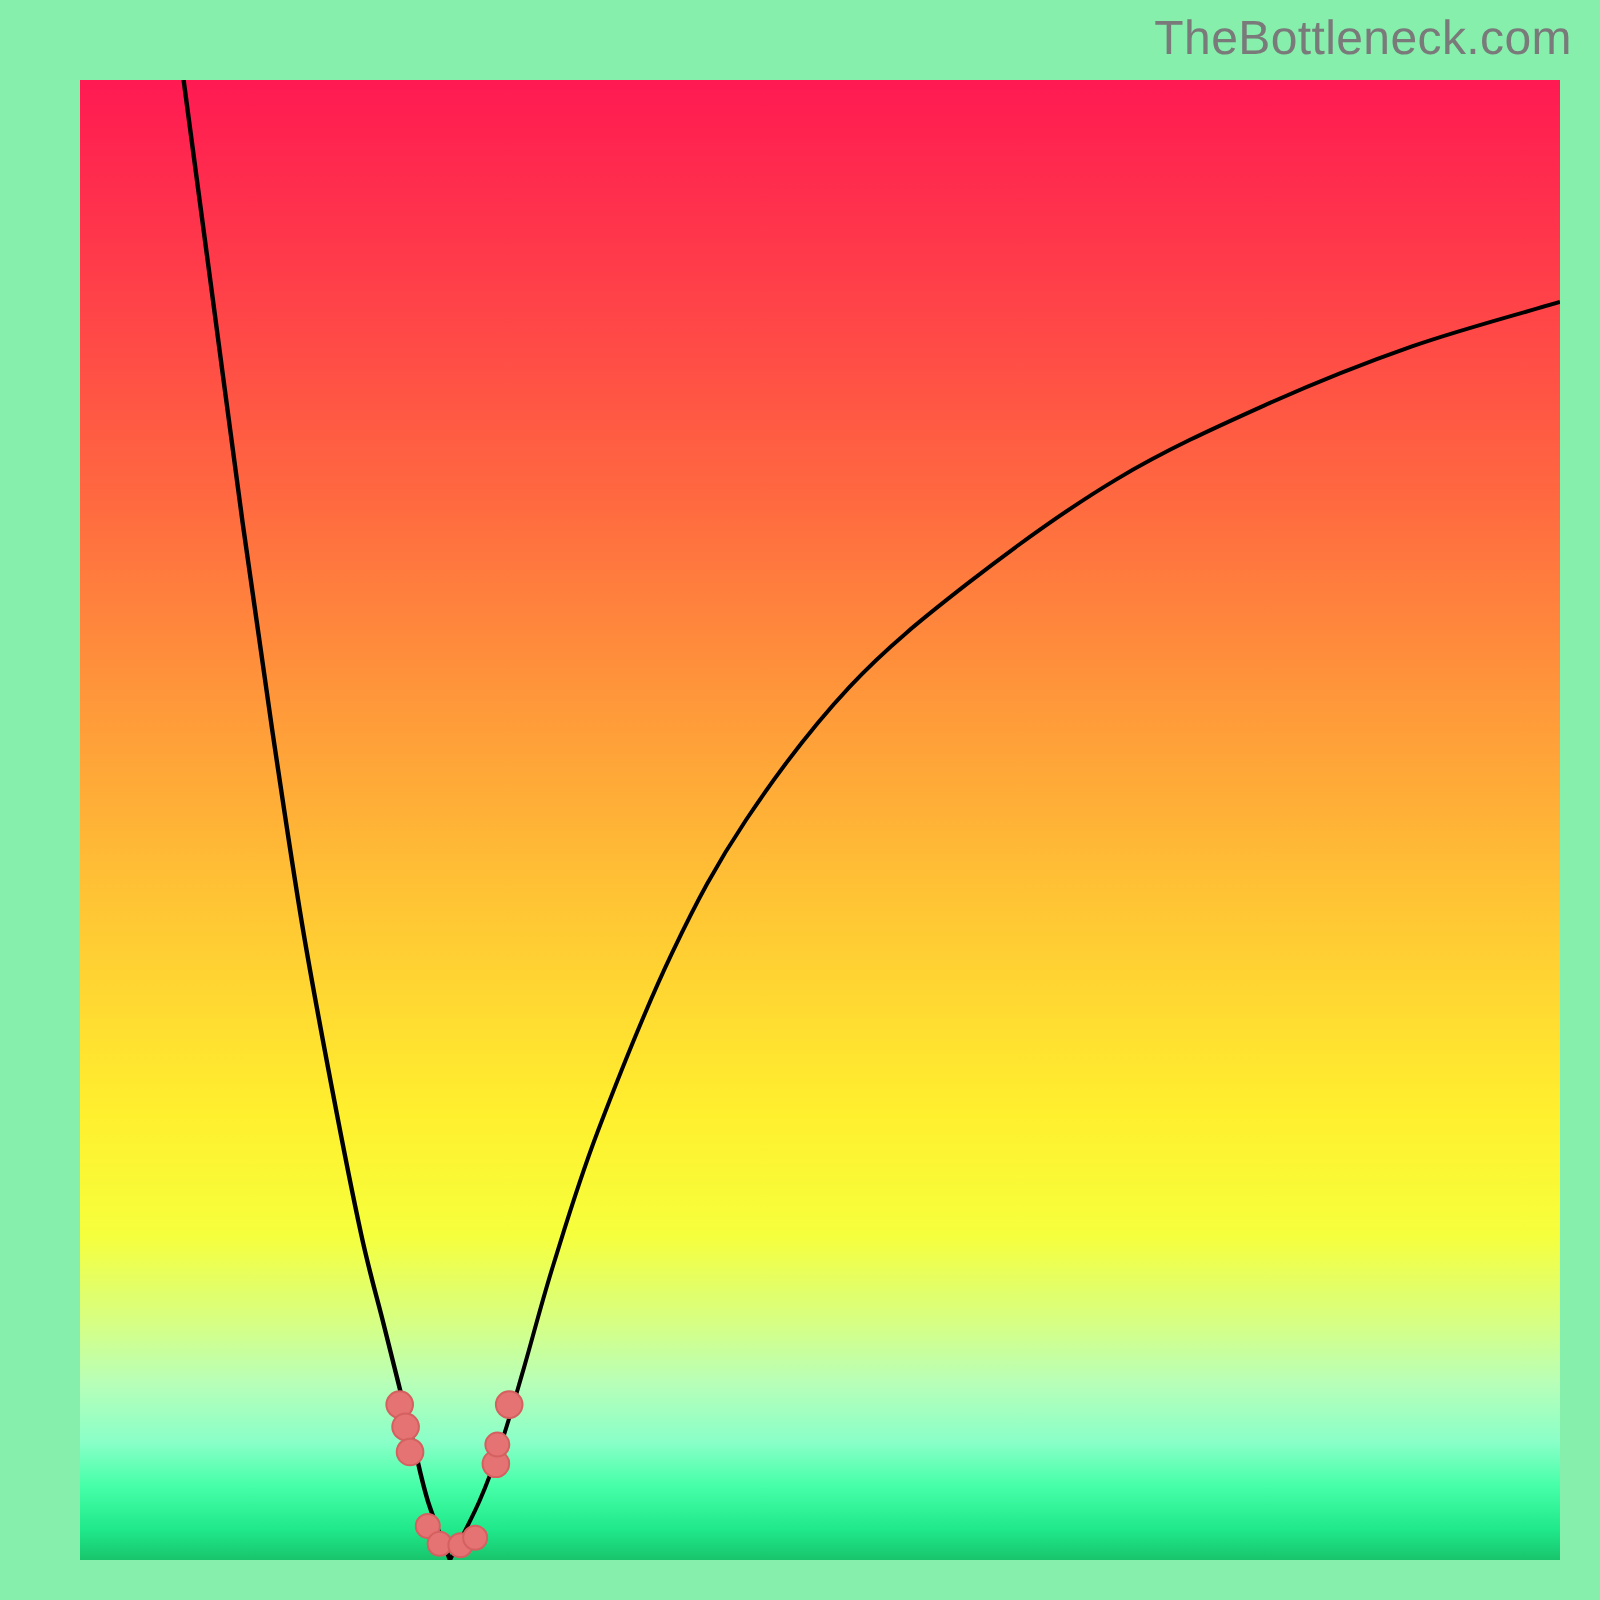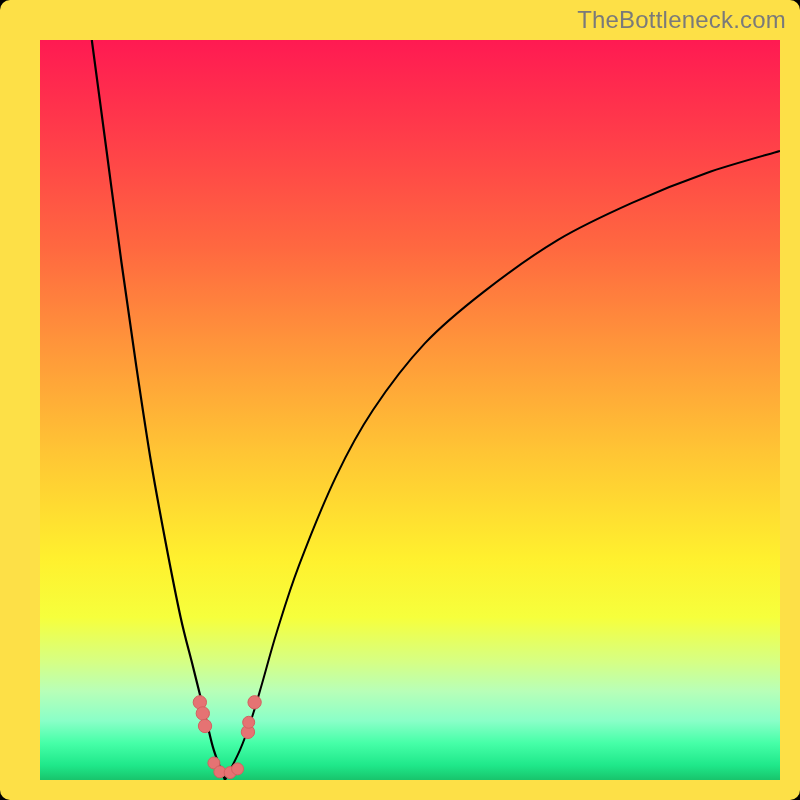--- a/index.html
+++ b/index.html
@@ -10,22 +10,21 @@
     background: #000;
     font-family: Arial, Helvetica, sans-serif;
     overflow: hidden;
   }
   .frame {
     position: absolute;
     left: 0;
     top: 0;
     width: 800px;
     height: 800px;
-    background: #fde047;
-    border-radius: 10px;
+    background: #86efac;
   }
   .plot-area {
     position: absolute;
     left: 40px;
     top: 40px;
     width: 740px;
     height: 740px;
     background: linear-gradient(to bottom,
       #ff1a52 0%,
       #ff3a4a 12%,

